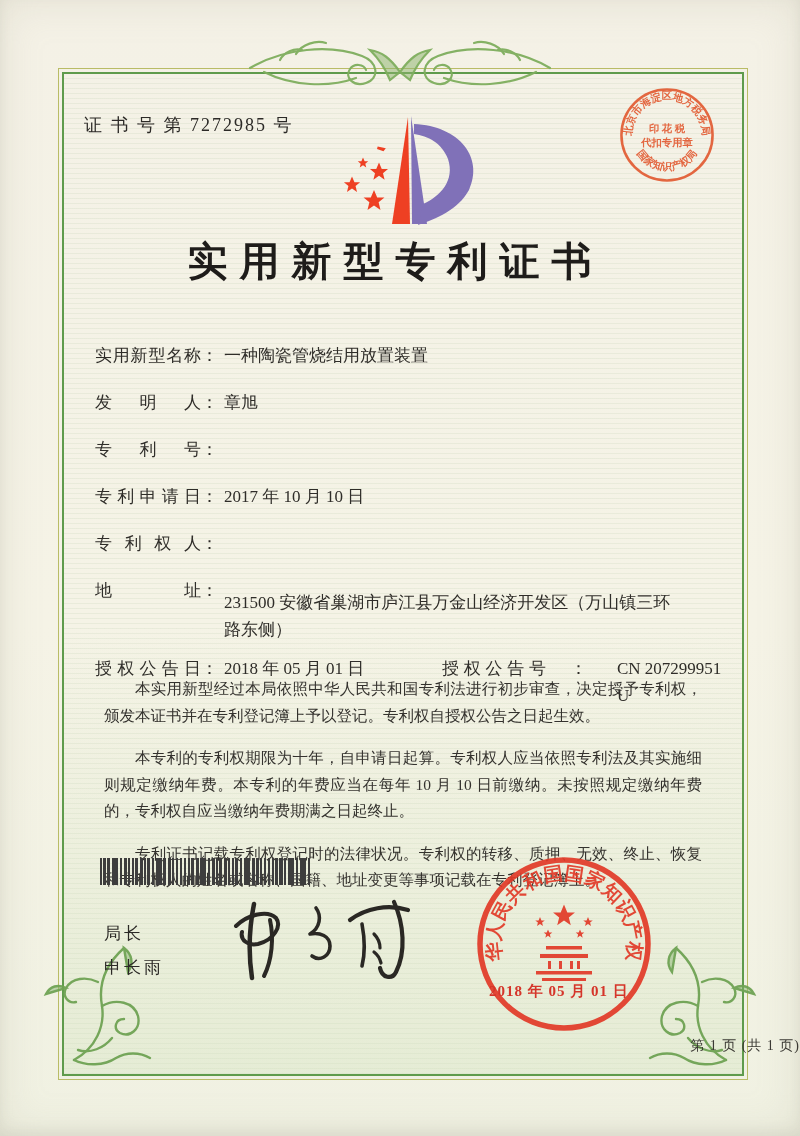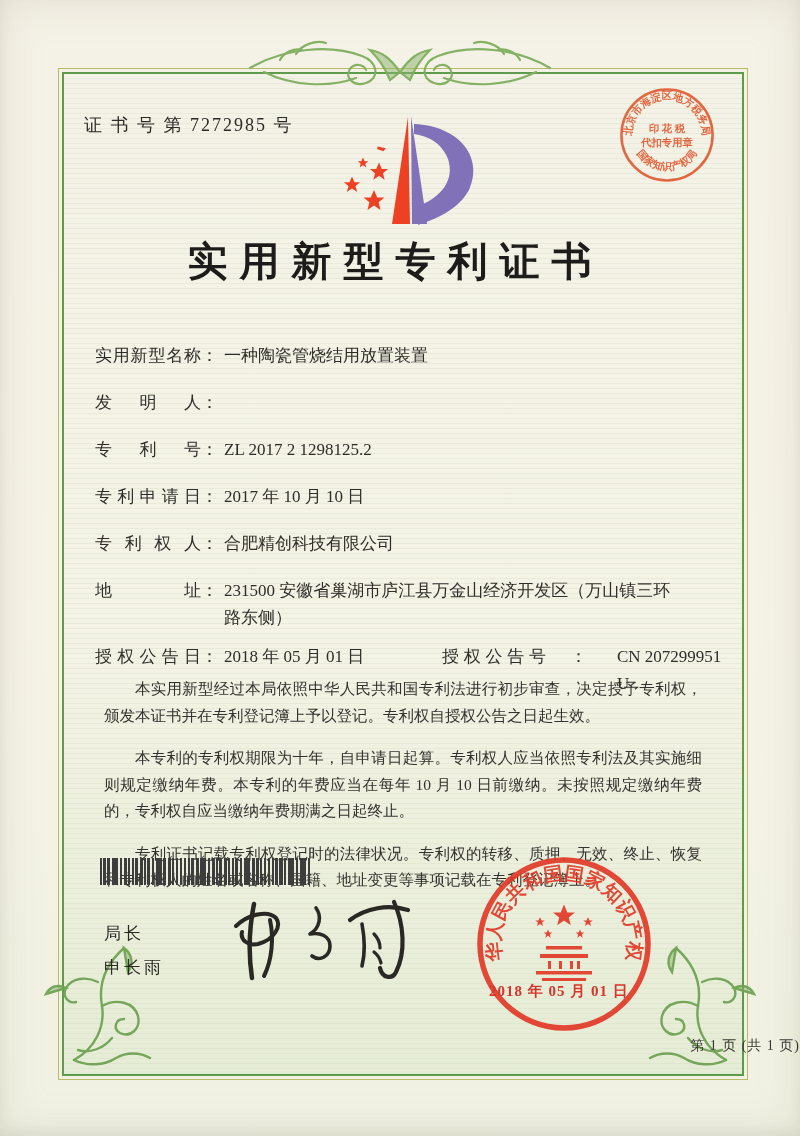--- a/index.html
+++ b/index.html
@@ -34,21 +34,21 @@
   .title{
     left:0; right:9px; top:234px; text-align:center;
     font-size:40px; font-weight:700; letter-spacing:12px; color:#1e1c1a;
   }
   .fields{ left:95px; top:342px; width:632px; font-size:17px; color:#2f2d29;}
   .frow{ display:flex; align-items:flex-start; margin-bottom:20px; line-height:27px;}
   .frow.addr{ margin-bottom:12px;}
   .lab{ display:inline-block; width:106px; text-align:justify; text-align-last:justify; flex:none;}
   .colon{ flex:none; margin-right:6px;}
   .val{ flex:1 1 auto;}
-  .addr .val{ max-width:452px;}
+  .addr .val{ max-width:452px;margin-top:12px;}
   .grant{ display:flex;}
   .grant .cell-l{ width:360px; display:flex;}
   .grant .cell-r{ display:flex;gap:24px;}
   .grant .cell-r .lab{ width:104px;}
   .paras{
     left:88px; top:660px; width:630px; font-size:15.5px; line-height:26.5px; color:#34322e;
     text-align:justify;
   }
   .paras p{ margin:16px; text-indent:2em;}
   .barcode{
@@ -155,35 +155,34 @@
 
   <div class="abs fields">
     <div class="frow">
       <span class="lab">实用新型名称</span>
         <span class="colon">：</span>
       <span class="val">一种陶瓷管烧结用放置装置</span>
     </div>
     <div class="frow">
       <span class="lab">发明人</span>
         <span class="colon">：</span>
+      <span class="val">章旭</span>
     </div>
     <div class="frow">
       <span class="lab">专利号</span>
         <span class="colon">：</span>
-      <span class="val">ZL 2017 2 1298125.2</span>
     </div>
     <div class="frow">
       <span class="lab">专利申请日</span>
         <span class="colon">：</span>
       <span class="val">2017 年 10 月 10 日</span>
     </div>
     <div class="frow">
       <span class="lab">专利权人</span>
         <span class="colon">：</span>
-      <span class="val">合肥精创科技有限公司</span>
     </div>
     <div class="frow addr">
       <span class="lab">地址</span>
         <span class="colon">：</span>
       <span class="val">231500 安徽省巢湖市庐江县万金山经济开发区（万山镇三环路东侧）</span>
     </div>
     <div class="frow grant">
       <span class="cell-l">
         <span class="lab">授权公告日</span>
           <span class="colon">：</span>

